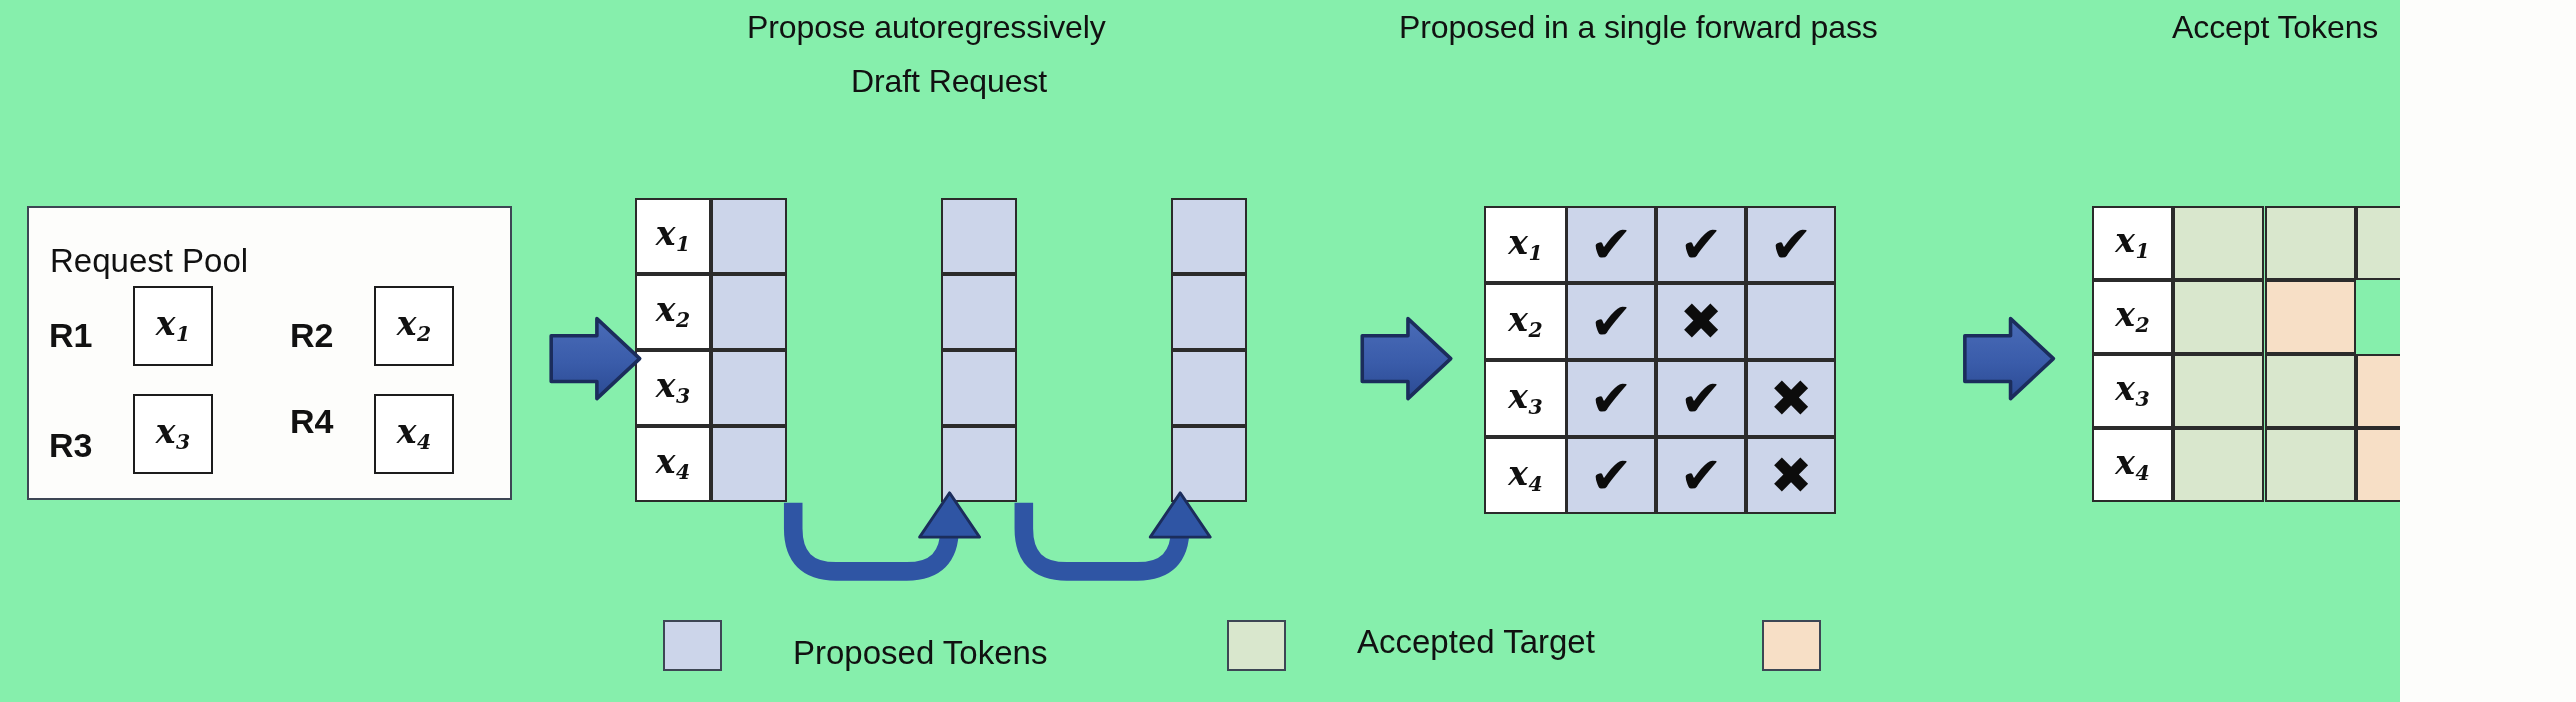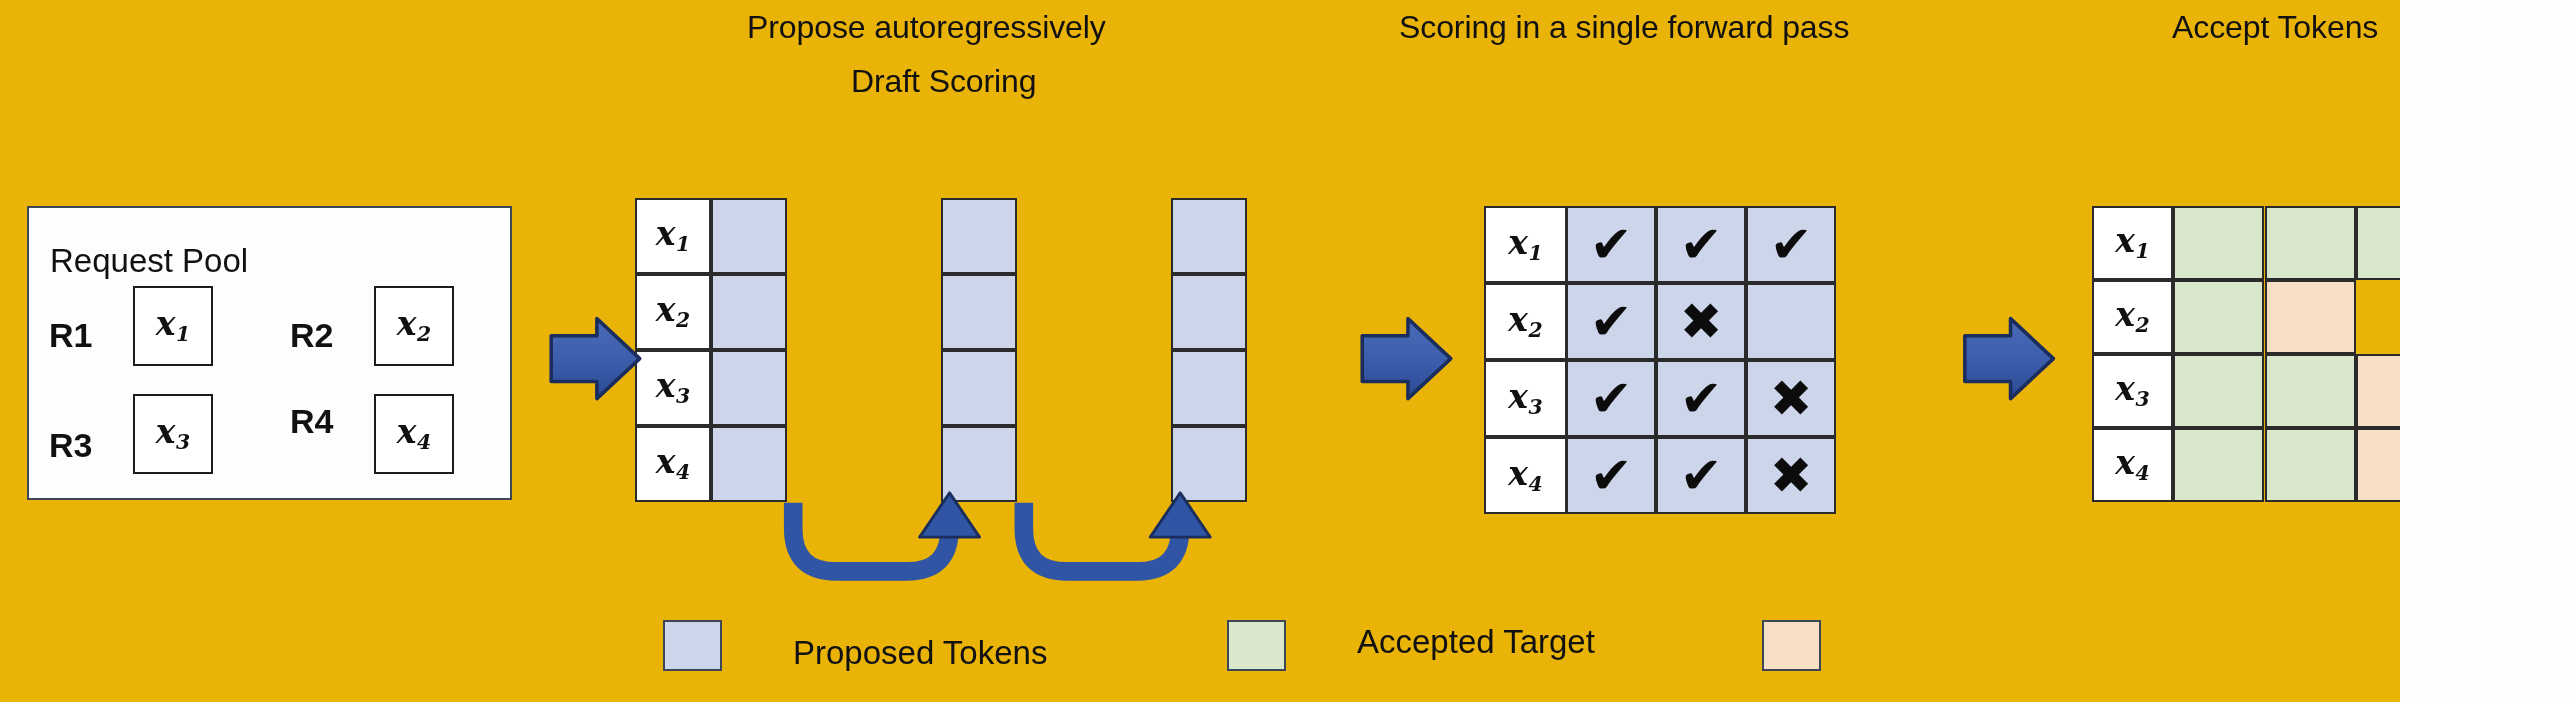--- a/index.html
+++ b/index.html
@@ -4,21 +4,21 @@
 <style>
   html,body{margin:0;padding:0;background:#fdfdfb;}
   body{
     font-family:"Liberation Sans", sans-serif;
     color:#111;
   }
   #stage{
     position:relative;
     width:2400px;
     height:703px;
-    background:#eab308;
+    background:#86efac;
     overflow:hidden;
   }
   .abs{position:absolute;}
   .ttl{
     font-size:32px;
     color:#111;
     white-space:nowrap;
     letter-spacing:-0.1px;
   }
   
@@ -89,22 +89,22 @@
     white-space:nowrap;
   }
   svg.ov{position:absolute;left:0;top:0;width:2576px;height:703px;pointer-events:none;}
 </style>
 </head>
 <body>
 
 <div id="stage">
 
   <div class="abs ttl" style="left:747px; top:8.6px;">Propose autoregressively</div>
-  <div class="abs ttl" style="left:851px; top:63px;">Draft Scoring</div>
-  <div class="abs ttl" style="left:1399px; top:8.6px;">Scoring in a single forward pass</div>
+  <div class="abs ttl" style="left:851px; top:63px;">Draft Request</div>
+  <div class="abs ttl" style="left:1399px; top:8.6px;">Proposed in a single forward pass</div>
   <div class="abs ttl" style="left:2172px; top:8.6px;">Accept Tokens</div>
 
   <div class="abs" id="request-pool"></div>
   <div class="abs" id="request-pool-title">Request Pool</div>
 
   <div class="abs rq-label" style="left:49px; top:316px;">R1</div>
   <div class="abs tokbox" style="left:133px; top:286px; width:80px; height:80px;">
     <span class="mathvar"><span>x</span><sub>1</sub></span>
   </div>
 

